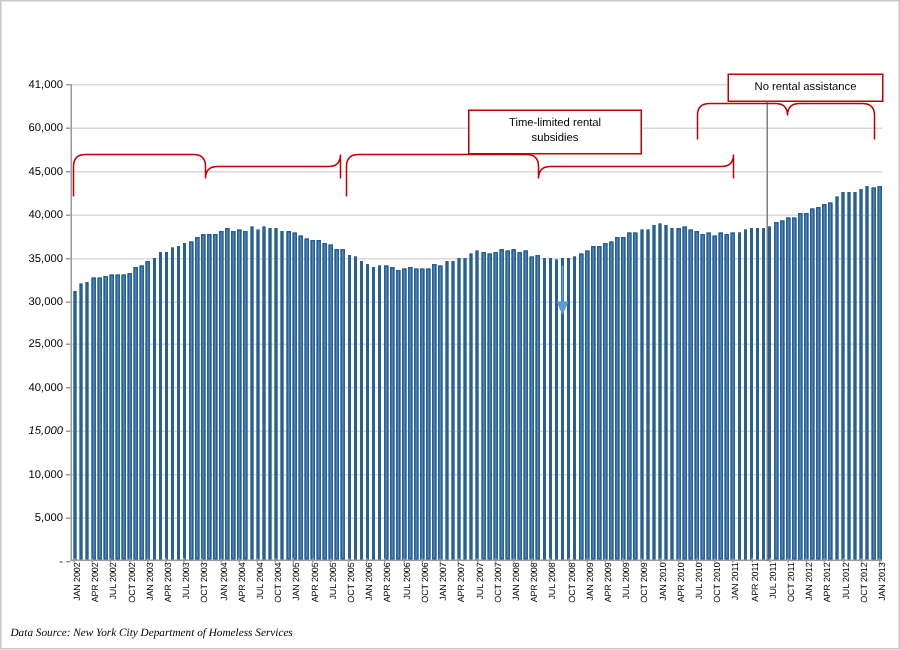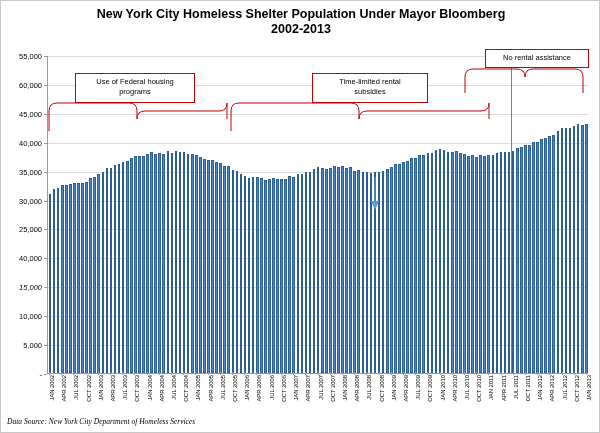--- a/index.html
+++ b/index.html
@@ -160,22 +160,20 @@
     font-style: italic;
     font-family: "Liberation Serif", serif;
     color: #000;
   }
 </style>
 </head>
 <body>
 
 <div id="root">
 
-  <div class="chart-title">New York City Homeless Shelter Population Under Mayor Bloomberg
-2002-2013</div>
 
   <div id="plot">
     <div id="gridlines">
         <div class="gridline" style="top: 0px;"></div>
         <div class="gridline" style="top: 28.9091px;"></div>
         <div class="gridline" style="top: 57.8182px;"></div>
         <div class="gridline" style="top: 86.7273px;"></div>
         <div class="gridline" style="top: 115.636px;"></div>
         <div class="gridline" style="top: 144.545px;"></div>
         <div class="gridline" style="top: 173.455px;"></div>
@@ -582,21 +580,21 @@
           <div class="bar" title="OCT 2012" style="height: 248.233px; background: rgb(77, 135, 195); border-color: rgb(43, 95, 146);"></div>
         </div>
         <div class="bar-cell">
           <div class="bar" title="JAN 2013" style="height: 249.139px; background: rgb(77, 135, 195); border-color: rgb(43, 95, 146);"></div>
         </div>
       </div>
   </div>
 
   <div id="yaxis">
       <div class="ytick-mark" style="top: 55px; position: absolute; left: 43px;"></div>
-      <div class="ytick-label" style="top: 55px; left: 0px; right: auto; width: 41px;">55,000</div>
+      <div class="ytick-label" style="top: 55px; left: 0px; right: auto; width: 41px;">41,000</div>
       <div class="ytick-mark" style="top: 83.9091px; position: absolute; left: 43px;"></div>
       <div class="ytick-label" style="top: 83.9091px; left: 0px; right: auto; width: 41px;">60,000</div>
       <div class="ytick-mark" style="top: 112.818px; position: absolute; left: 43px;"></div>
       <div class="ytick-label" style="top: 112.818px; left: 0px; right: auto; width: 41px;">45,000</div>
       <div class="ytick-mark" style="top: 141.727px; position: absolute; left: 43px;"></div>
       <div class="ytick-label" style="top: 141.727px; left: 0px; right: auto; width: 41px;">40,000</div>
       <div class="ytick-mark" style="top: 170.636px; position: absolute; left: 43px;"></div>
       <div class="ytick-label" style="top: 170.636px; left: 0px; right: auto; width: 41px;">35,000</div>
       <div class="ytick-mark" style="top: 199.545px; position: absolute; left: 43px;"></div>
       <div class="ytick-label" style="top: 199.545px; left: 0px; right: auto; width: 41px;">30,000</div>
@@ -791,22 +789,20 @@
         <div class="xlabel" style="left: 16.6667%;">OCT 2012</div>
       </div>
       <div class="xlabel-cell" style="flex: 1 1 0px;">
         <div class="xtick" style="left: 50%;"></div>
         <div class="xlabel" style="left: 50%;">JAN 2013</div>
       </div>
     </div>
 
   <div id="vline"></div>
 
-  <div class="annotation" id="ann-federal">Use of Federal housing
-programs</div>
   <div class="annotation" id="ann-norental">No rental assistance</div>
   <div class="annotation" id="ann-timelimited">Time-limited rental
 subsidies</div>
 
   <svg class="brace-svg" id="brace1" width="182" height="32" viewBox="0 0 182 32">
     <path d="M2,2 L2,22 M2,22 Q2,30 10,30 L82,30 Q90,30 90,22 L90,14 Q90,22 98,22 L172,22 Q180,22 180,30 L180,14" fill="none" stroke="#c00000" stroke-width="1" transform="translate(0,0) scale(1,-1) translate(0,-32)"></path>
   </svg>
 
   <svg class="brace-svg" id="brace2" width="262" height="32" viewBox="0 0 262 32">
     <path d="M2,2 L2,22 M2,22 Q2,30 10,30 L122,30 Q130,30 130,22 L130,14 Q130,22 138,22 L252,22 Q260,22 260,30 L260,14" fill="none" stroke="#c00000" stroke-width="1" transform="translate(0,0) scale(1,-1) translate(0,-32)"></path>

